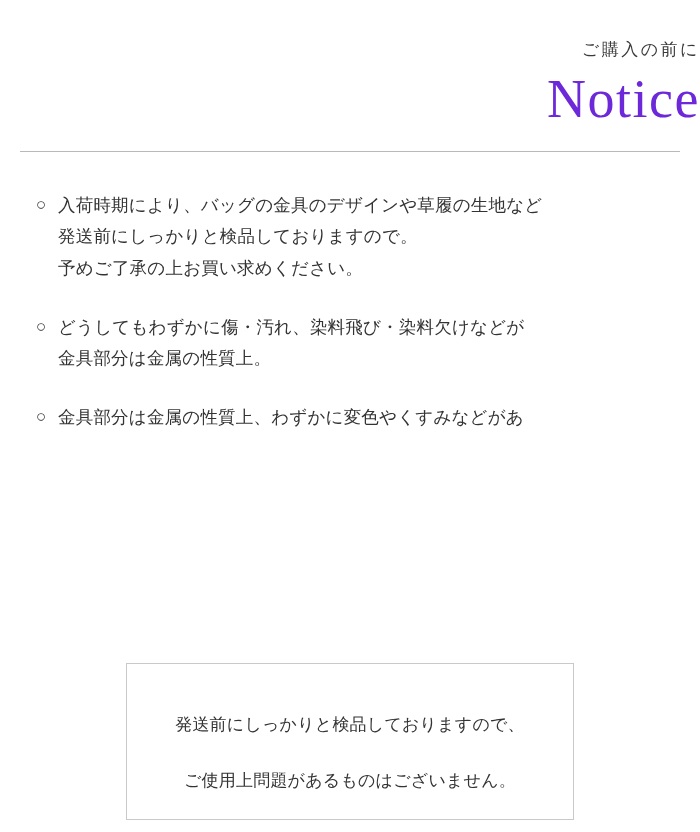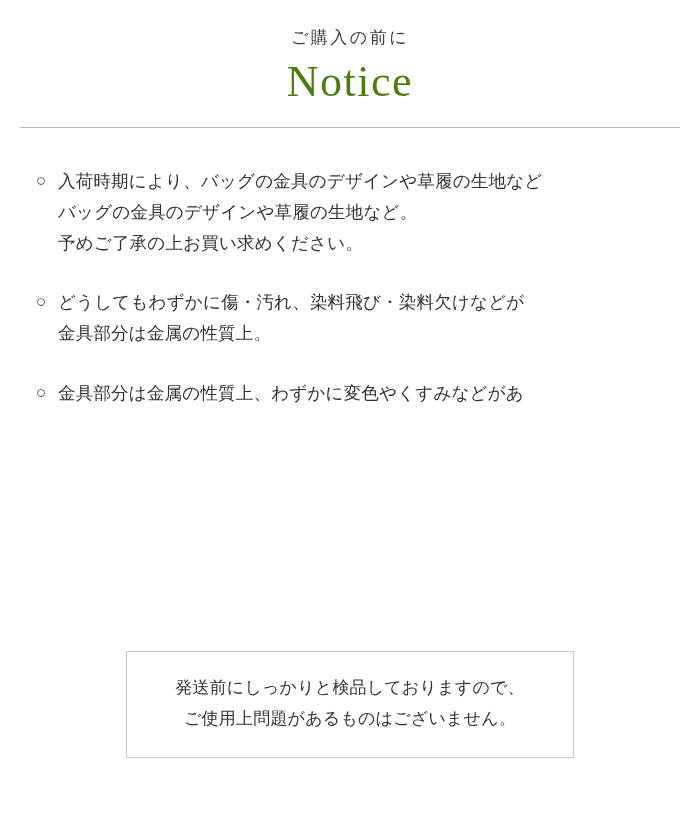--- a/index.html
+++ b/index.html
@@ -17,35 +17,36 @@
   .page {
     position: relative;
     width: 700px;
     height: 832px;
     box-sizing: border-box;
   }
 
   
   .header {
     padding-top: 26px;
-    text-align: center;
+    text-align: right;
+    margin-top: 12px;
   }
   .header-sub {
     font-family: "Liberation Serif", serif;
     font-size: 17px;
     letter-spacing: 2.5px;
     color: #3a3a3a;
     line-height: 1.4;
   }
   .header-title {
     font-family: "Liberation Serif", serif;
-    font-size: 44px;
+    font-size: 54px;
     font-weight: 400;
     letter-spacing: 1.5px;
-    color: #4d7c0f;
+    color: #6d28d9;
     line-height: 1.25;
     margin-top: 4px;
   }
   .divider {
     margin: 18px 20px 0 20px;
     height: 1px;
     background: #b9b9b9;
   }
 
   
@@ -91,41 +92,42 @@
     padding: 20px 10px 22px 10px;
     box-sizing: border-box;
     text-align: center;
   }
   .callout-line {
     font-size: 17px;
     line-height: 1.85;
     color: #333333;
     letter-spacing: 0.2px;
     white-space: nowrap;
+    margin-top: 25px;
   }
 </style>
 </head>
 <body>
 
 <div class="page">
 
   <div class="header">
     <div class="header-sub">ご購入の前に</div>
     <div class="header-title">Notice</div>
   </div>
 
   <div class="divider"></div>
 
   <div class="notes">
 
     <div class="note">
       <div class="note-marker">○</div>
       <div class="note-body">
         <div class="note-line">入荷時期により、バッグの金具のデザインや草履の生地など</div>
-        <div class="note-line">バッグの金具のデザインや草履の生地など。</div>
+        <div class="note-line">発送前にしっかりと検品しておりますので。</div>
         <div class="note-line">予めご了承の上お買い求めください。</div>
       </div>
     </div>
 
     <div class="note">
       <div class="note-marker">○</div>
       <div class="note-body">
         <div class="note-line">どうしてもわずかに傷・汚れ、染料飛び・染料欠けなどが</div>
         <div class="note-line">金具部分は金属の性質上。</div>
       </div>

